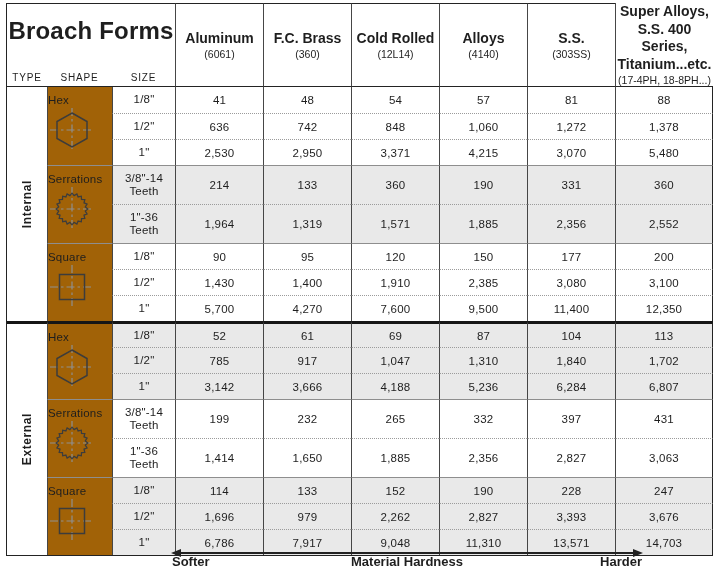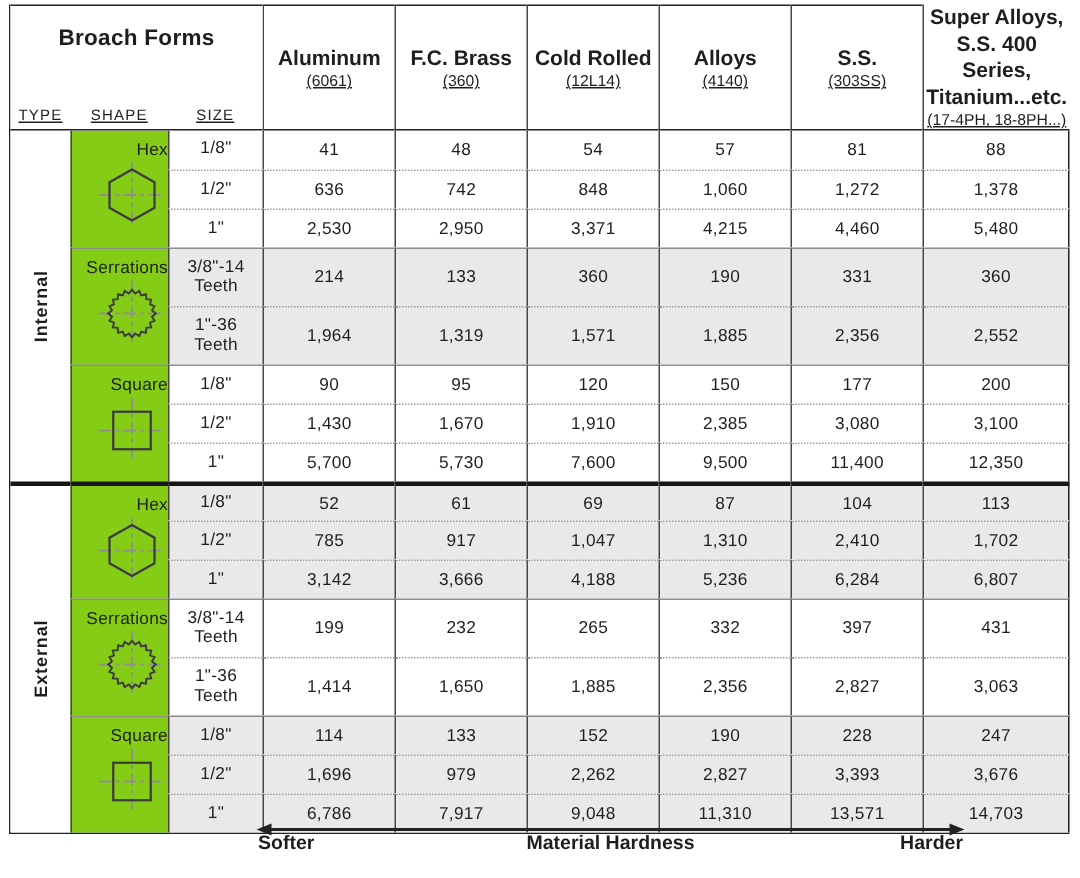--- a/index.html
+++ b/index.html
@@ -17,47 +17,47 @@
 
   
   th.mat, td.shape-cell, td.size-cell, td.val-cell { border-left:1px solid #464646; }
 
   
   thead th { height:69px; vertical-align:middle; background:#fff; border-bottom:1.5px solid #232323; }
   thead th:not(.open) { border-top:1.5px solid #232323; }
   thead th.open { border-top:none; border-right:none; }
   th.corner { position:relative; }
   .broach-title { position:absolute; top:13px; left:0; width:100%; text-align:center;
-                  font-size:15px; font-weight:700; letter-spacing:0.2px; }
-  .subheads { position:absolute; bottom:3px; left:0; display:flex;text-decoration:underline; }
+                  font-size:24px; font-weight:700; letter-spacing:0.2px; }
+  .subheads { position:absolute; bottom:3px; left:0; display:flex; }
   .subheads span { display:block; text-align:center; font-size:10px; font-weight:400; letter-spacing:0.8px; }
   .sh-type { width:40px; } .sh-shape { width:65px; } .sh-size { width:63px; }
   .mat-name { font-weight:700; font-size:14px; line-height:1.25; white-space:pre-line; text-align:center; }
-  .mat-sub  { font-weight:400; font-size:10.5px; margin-top:1px; text-align:center;text-decoration:underline; }
+  .mat-sub  { font-weight:400; font-size:10.5px; margin-top:1px; text-align:center; }
 
   
   .row-std td { height:26px; }
   .row-tall td { height:39px;margin-top:20px; }
   td.size-cell, td.val-cell { text-align:center; vertical-align:middle; font-size:11.5px; letter-spacing:0.2px; }
   td.size-cell { white-space:pre-line; line-height:1.15; }
   tr.shaded td.size-cell, tr.shaded td.val-cell { background:#e9e9e9; }
   td.col-last { border-right:1.5px solid #232323; }
 
   
   td.group-start { border-top:1px solid #8e8e8e; }
   td.dotted { border-top:1px dotted #9b9b9b; }
   tr.section-start td { border-top:3px solid #161616; }
 
   
   td.type-cell { background:#fff; text-align:center; vertical-align:middle; }
   .vtext { writing-mode:vertical-rl; transform:rotate(180deg); margin:0 auto;
            font-weight:700; font-size:12px; letter-spacing:0.6px; }
 
   
-  td.shape-cell { background:#84cc16; vertical-align:top; text-align:right; }
+  td.shape-cell { background:#a16207; vertical-align:top; text-align:left; }
   .shape-label { margin-top:7px; font-size:11.5px; letter-spacing:0.2px; }
   .shape-icon { margin-top:0px; line-height:0; }
 
   
   .hardness-axis { position:absolute; left:172px; top:552px; width:470px; }
   .axis-arrow { position:relative; height:2px; background:#222; margin:0 6px; }
   .axis-arrow::before { content:''; position:absolute; left:-7px; top:-3px; width:0; height:0;
       border-right:10px solid #222; border-top:4px solid transparent; border-bottom:4px solid transparent; }
   .axis-arrow::after  { content:''; position:absolute; right:-7px; top:-3px; width:0; height:0;
       border-left:10px solid #222; border-top:4px solid transparent; border-bottom:4px solid transparent; }
@@ -149,21 +149,21 @@
             <td class="val-cell dotted">1,060</td>
             <td class="val-cell dotted">1,272</td>
             <td class="val-cell dotted col-last">1,378</td>
           </tr>
           <tr class="row-std">
             <td class="size-cell dotted">1"</td>
             <td class="val-cell dotted">2,530</td>
             <td class="val-cell dotted">2,950</td>
             <td class="val-cell dotted">3,371</td>
             <td class="val-cell dotted">4,215</td>
-            <td class="val-cell dotted">4,460</td>
+            <td class="val-cell dotted">3,070</td>
             <td class="val-cell dotted col-last">5,480</td>
           </tr>
           <tr class="shaded row-tall">
             <td class="shape-cell group-start" rowspan="2">
               <div class="shape-label">Serrations</div>
               <div class="shape-icon"><svg width="48" height="48" viewBox="-24 -24 48 48">
                   <path d="M -22 0 H 22 M 0 -22 V 22" fill="none" stroke="#8f8f8f" stroke-width="1.2" stroke-dasharray="8 3 2.5 3"></path>
                   <polygon points="0.00,-15.80 2.11,-13.33 4.88,-15.03 6.13,-12.03 9.29,-12.78 9.55,-9.55 12.78,-9.29 12.03,-6.13 15.03,-4.88 13.33,-2.11 15.80,0.00 13.33,2.11 15.03,4.88 12.03,6.13 12.78,9.29 9.55,9.55 9.29,12.78 6.13,12.03 4.88,15.03 2.11,13.33 0.00,15.80 -2.11,13.33 -4.88,15.03 -6.13,12.03 -9.29,12.78 -9.55,9.55 -12.78,9.29 -12.03,6.13 -15.03,4.88 -13.33,2.11 -15.80,0.00 -13.33,-2.11 -15.03,-4.88 -12.03,-6.13 -12.78,-9.29 -9.55,-9.55 -9.29,-12.78 -6.13,-12.03 -4.88,-15.03 -2.11,-13.33" fill="none" stroke="#3c3c3c" stroke-width="1.3"></polygon>
                 </svg></div>
             </td>
@@ -198,30 +198,30 @@
             <td class="val-cell group-start">90</td>
             <td class="val-cell group-start">95</td>
             <td class="val-cell group-start">120</td>
             <td class="val-cell group-start">150</td>
             <td class="val-cell group-start">177</td>
             <td class="val-cell group-start col-last">200</td>
           </tr>
           <tr class="row-std">
             <td class="size-cell dotted">1/2"</td>
             <td class="val-cell dotted">1,430</td>
-            <td class="val-cell dotted">1,670</td>
+            <td class="val-cell dotted">1,400</td>
             <td class="val-cell dotted">1,910</td>
             <td class="val-cell dotted">2,385</td>
             <td class="val-cell dotted">3,080</td>
             <td class="val-cell dotted col-last">3,100</td>
           </tr>
           <tr class="row-std">
             <td class="size-cell dotted">1"</td>
             <td class="val-cell dotted">5,700</td>
-            <td class="val-cell dotted">5,730</td>
+            <td class="val-cell dotted">4,270</td>
             <td class="val-cell dotted">7,600</td>
             <td class="val-cell dotted">9,500</td>
             <td class="val-cell dotted">11,400</td>
             <td class="val-cell dotted col-last">12,350</td>
           </tr>
           <tr class="shaded row-std section-start">
             <td class="type-cell" rowspan="8">
               <div class="vtext">External</div>
             </td>
             <td class="shape-cell" rowspan="3">
@@ -238,21 +238,21 @@
             <td class="val-cell">87</td>
             <td class="val-cell">104</td>
             <td class="val-cell col-last">113</td>
           </tr>
           <tr class="shaded row-std">
             <td class="size-cell dotted">1/2"</td>
             <td class="val-cell dotted">785</td>
             <td class="val-cell dotted">917</td>
             <td class="val-cell dotted">1,047</td>
             <td class="val-cell dotted">1,310</td>
-            <td class="val-cell dotted">2,410</td>
+            <td class="val-cell dotted">1,840</td>
             <td class="val-cell dotted col-last">1,702</td>
           </tr>
           <tr class="shaded row-std">
             <td class="size-cell dotted">1"</td>
             <td class="val-cell dotted">3,142</td>
             <td class="val-cell dotted">3,666</td>
             <td class="val-cell dotted">4,188</td>
             <td class="val-cell dotted">5,236</td>
             <td class="val-cell dotted">6,284</td>
             <td class="val-cell dotted col-last">6,807</td>

